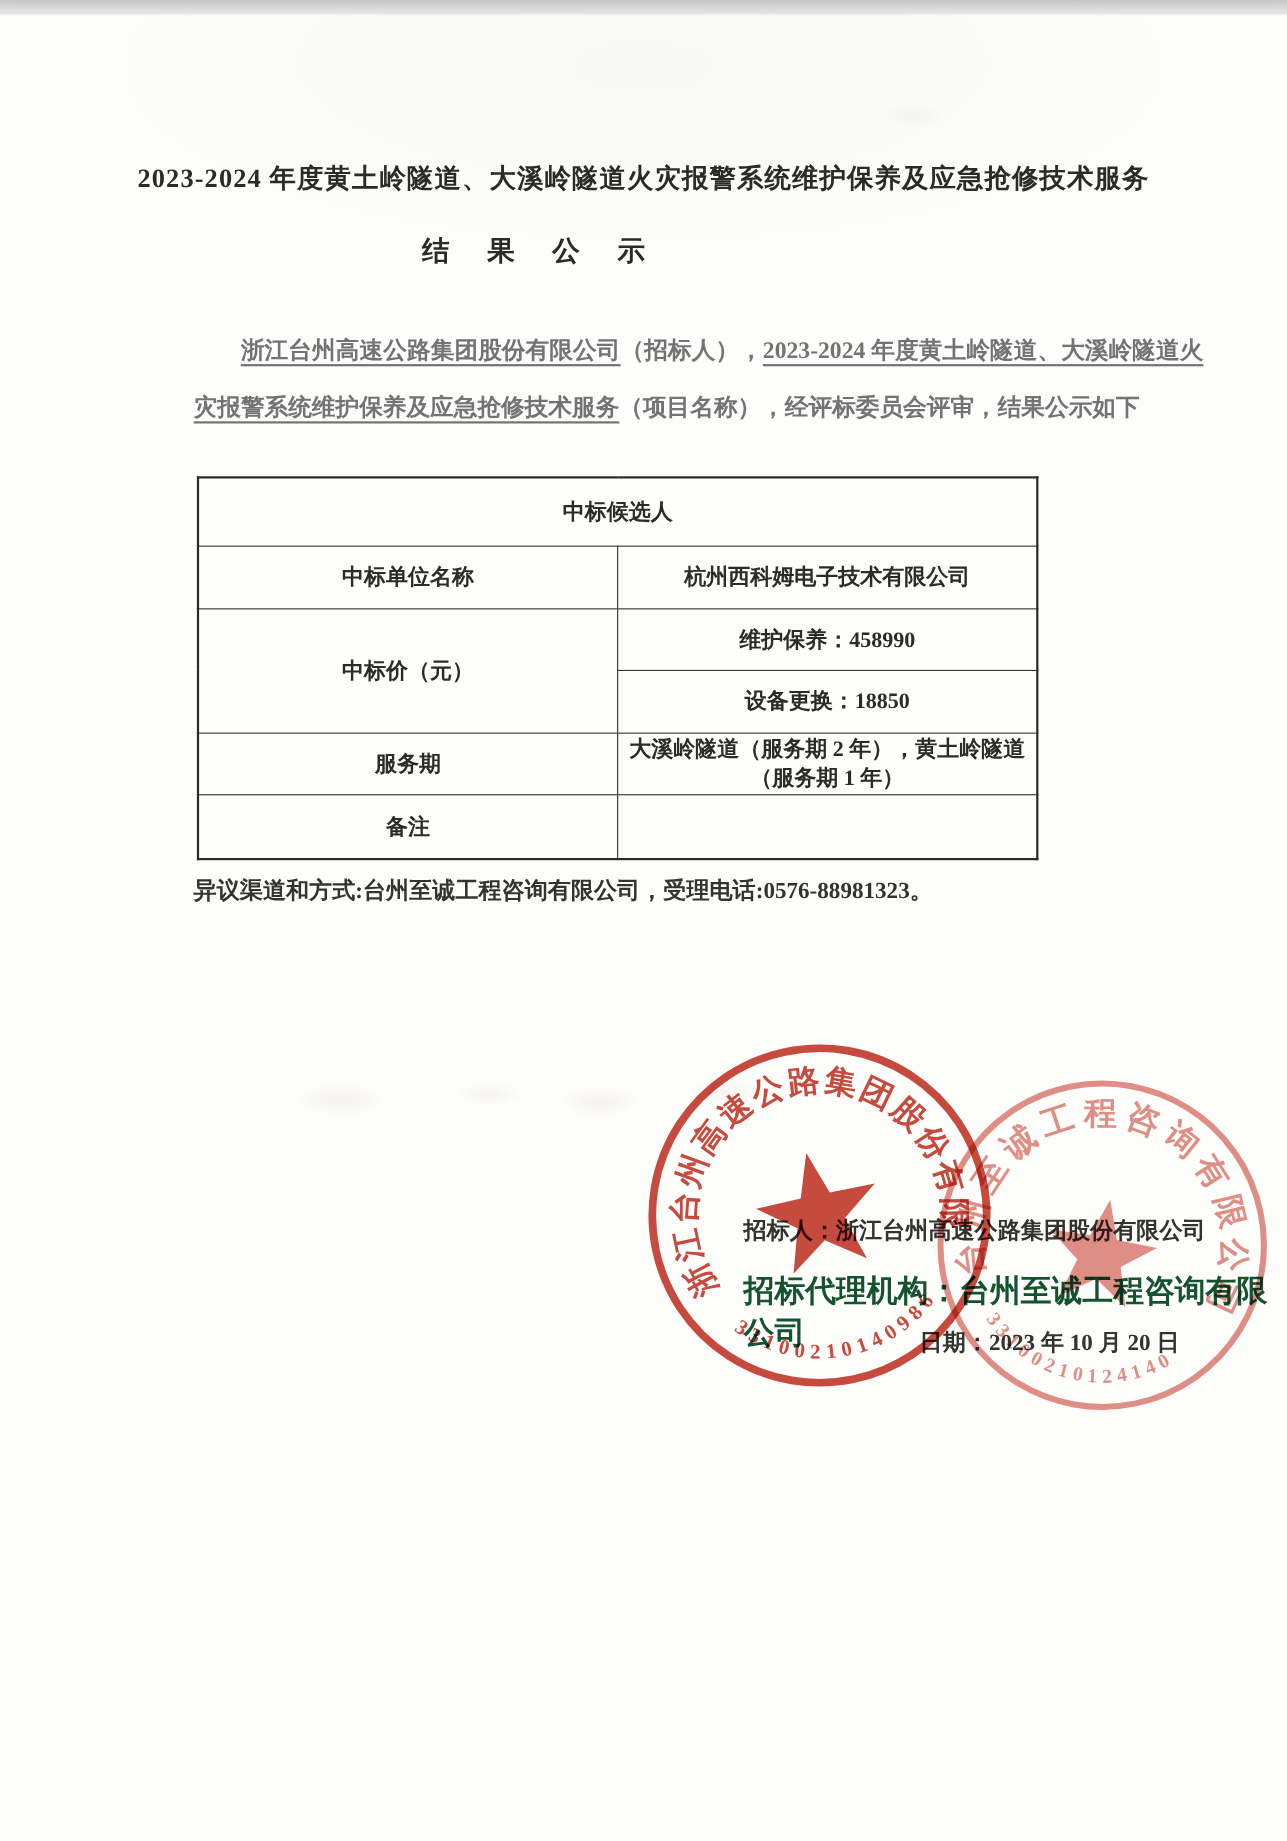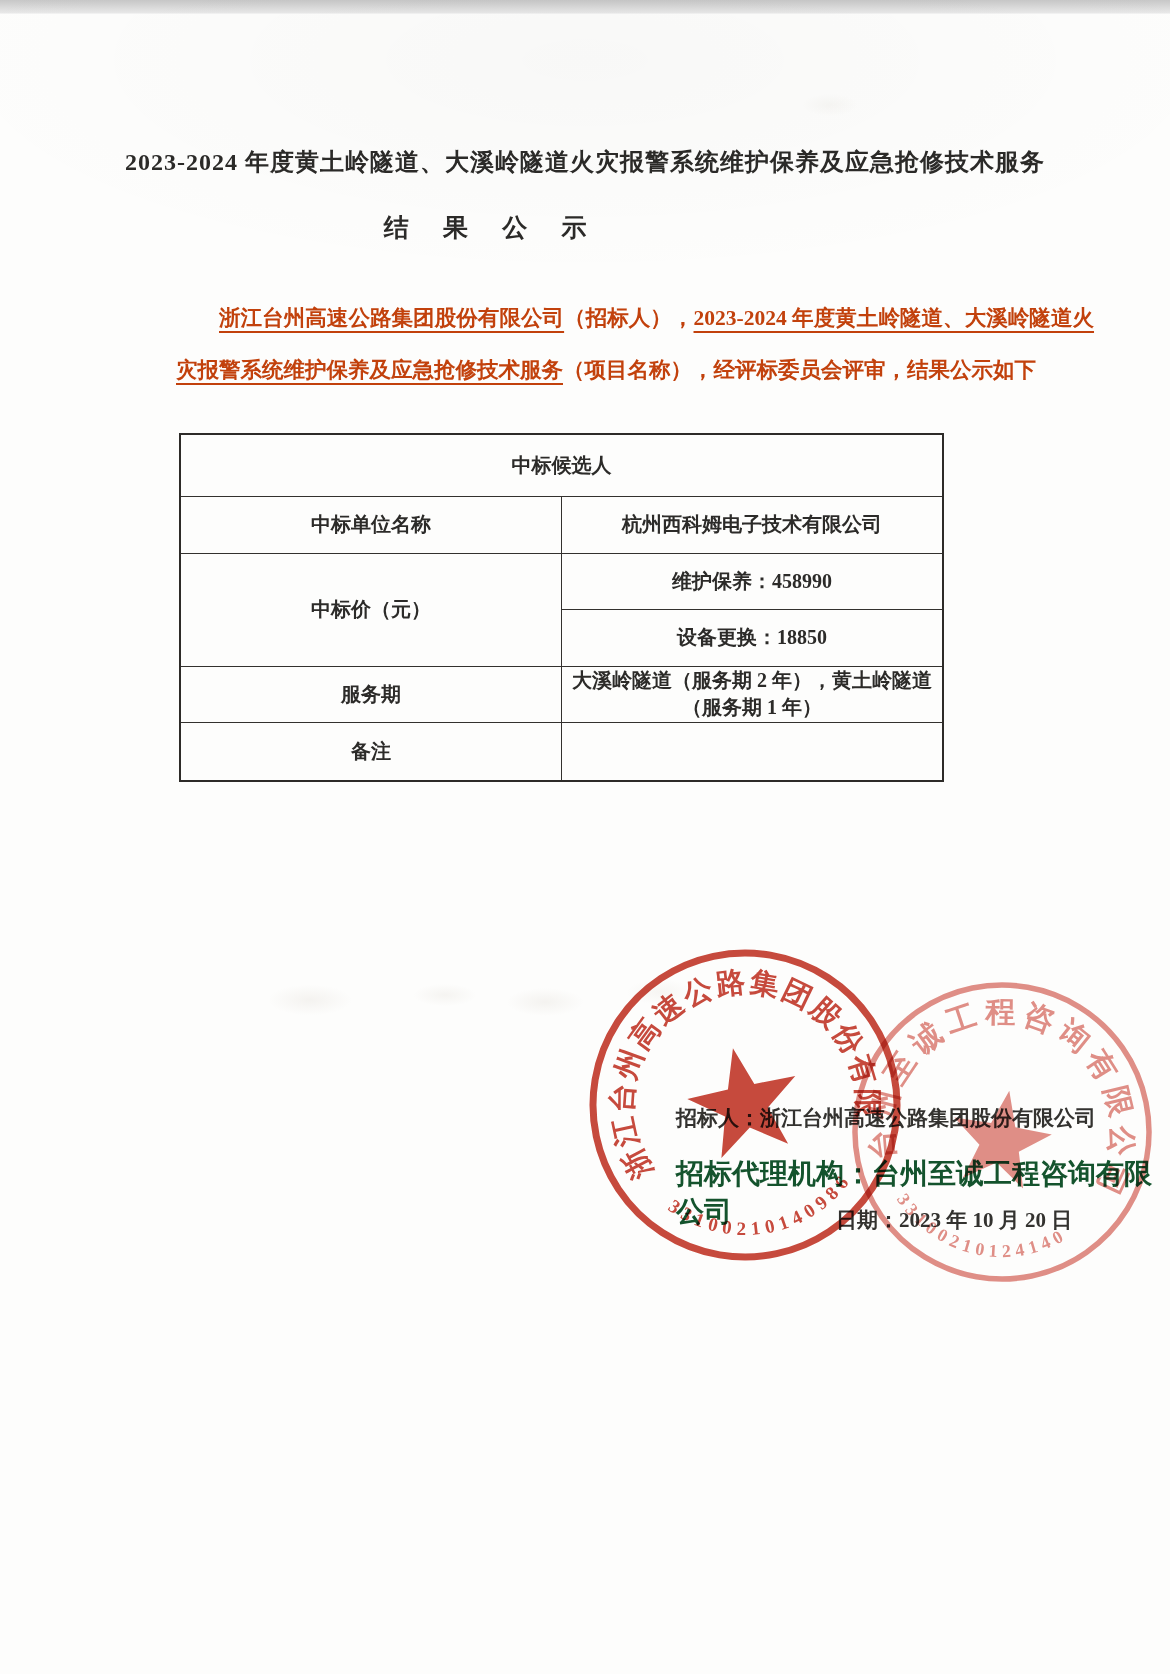--- a/index.html
+++ b/index.html
@@ -34,21 +34,21 @@
     letter-spacing: 1px; color: #2b2a28;
   }
   .title-2 {
     position: absolute; left: 0; top: 211px; width: 984px;
     text-align: center; font-size: 25px; font-weight: 700;
     letter-spacing: 14px; color: #2b2a28;
   }
   .intro {
     position: absolute; left: 176px; top: 292px; width: 918px;
     font-size: 21.5px; line-height: 52px; font-weight: 600;
-    text-align: justify; text-indent: 2em; color: #c2410c;
+    text-align: justify; text-indent: 2em; color: #737373;
   }
   .intro .ul {
     text-decoration: underline;
     text-decoration-thickness: 2px;
     text-underline-offset: 6px;
   }
   table.result {
     position: absolute; left: 179px; top: 433px; width: 765px;
     border-collapse: collapse; table-layout: fixed;
     font-size: 20px; font-weight: 600; color: #2c2b29;
@@ -106,20 +106,21 @@
     <td>大溪岭隧道（服务期 2 年），黄土岭隧道（服务期 1 年）</td>
   </tr>
   <tr class="h59">
     <td class="col-label">备注</td>
     <td></td>
   </tr>
 </tbody>
   </table>
 
 <div class="footer-block">
+  <div class="fline">异议渠道和方式:台州至诚工程咨询有限公司，受理电话:0576-88981323。</div>
 </div>
 
 <div class="sig-tenderer">招标人：浙江台州高速公路集团股份有限公司</div>
 <div class="sig-agency">招标代理机构：台州至诚工程咨询有限公司</div>
 <div class="sig-date">日期：2023 年 10 月 20 日</div>
 
 <svg class="stamp stamp-left" viewBox="0 0 334 334">
   <circle cx="167" cy="167" r="152" fill="none" stroke-width="7" stroke="#c43a2c"></circle>
   <polygon points="167,109 180.5,148.4 222.2,149.1 188.9,174.1 201.1,213.9 167,190 132.9,213.9 145.1,174.1 111.8,149.1 153.5,148.4" fill="#c43a2c"></polygon>
   <path id="arcL" d="M 64.6 214.8 A 113 113 0 1 1 269.4 214.8" fill="none"></path>

